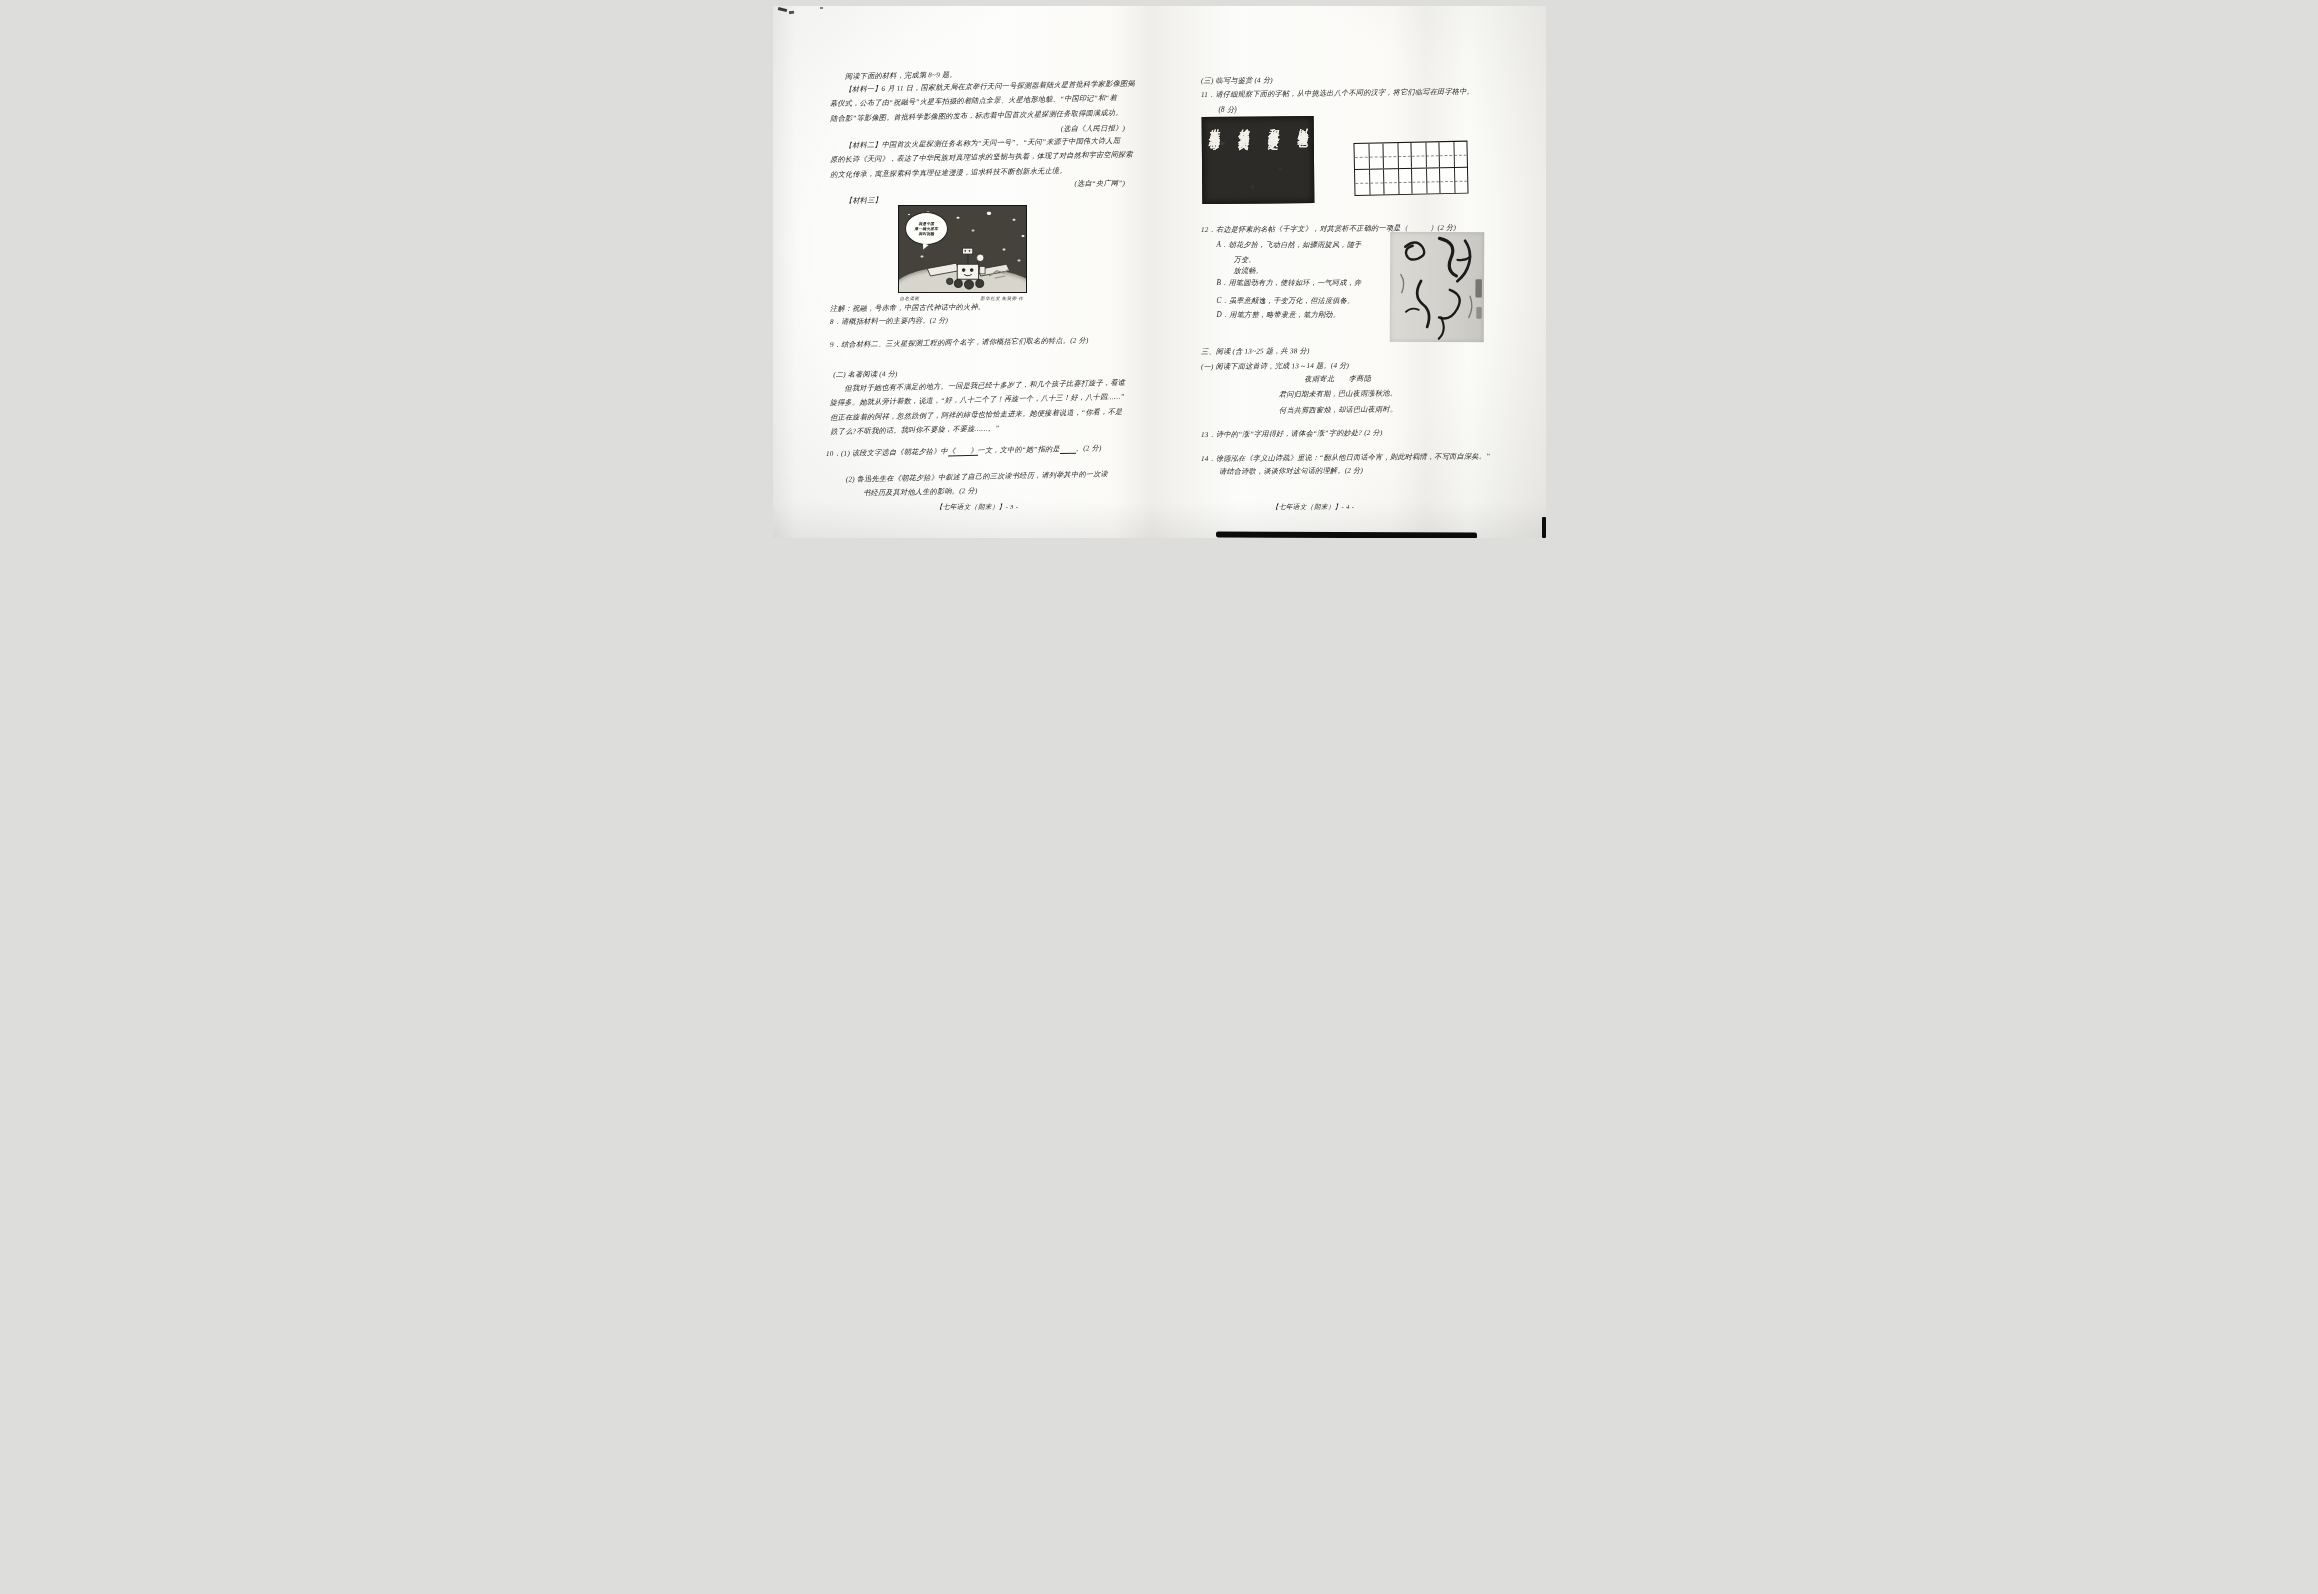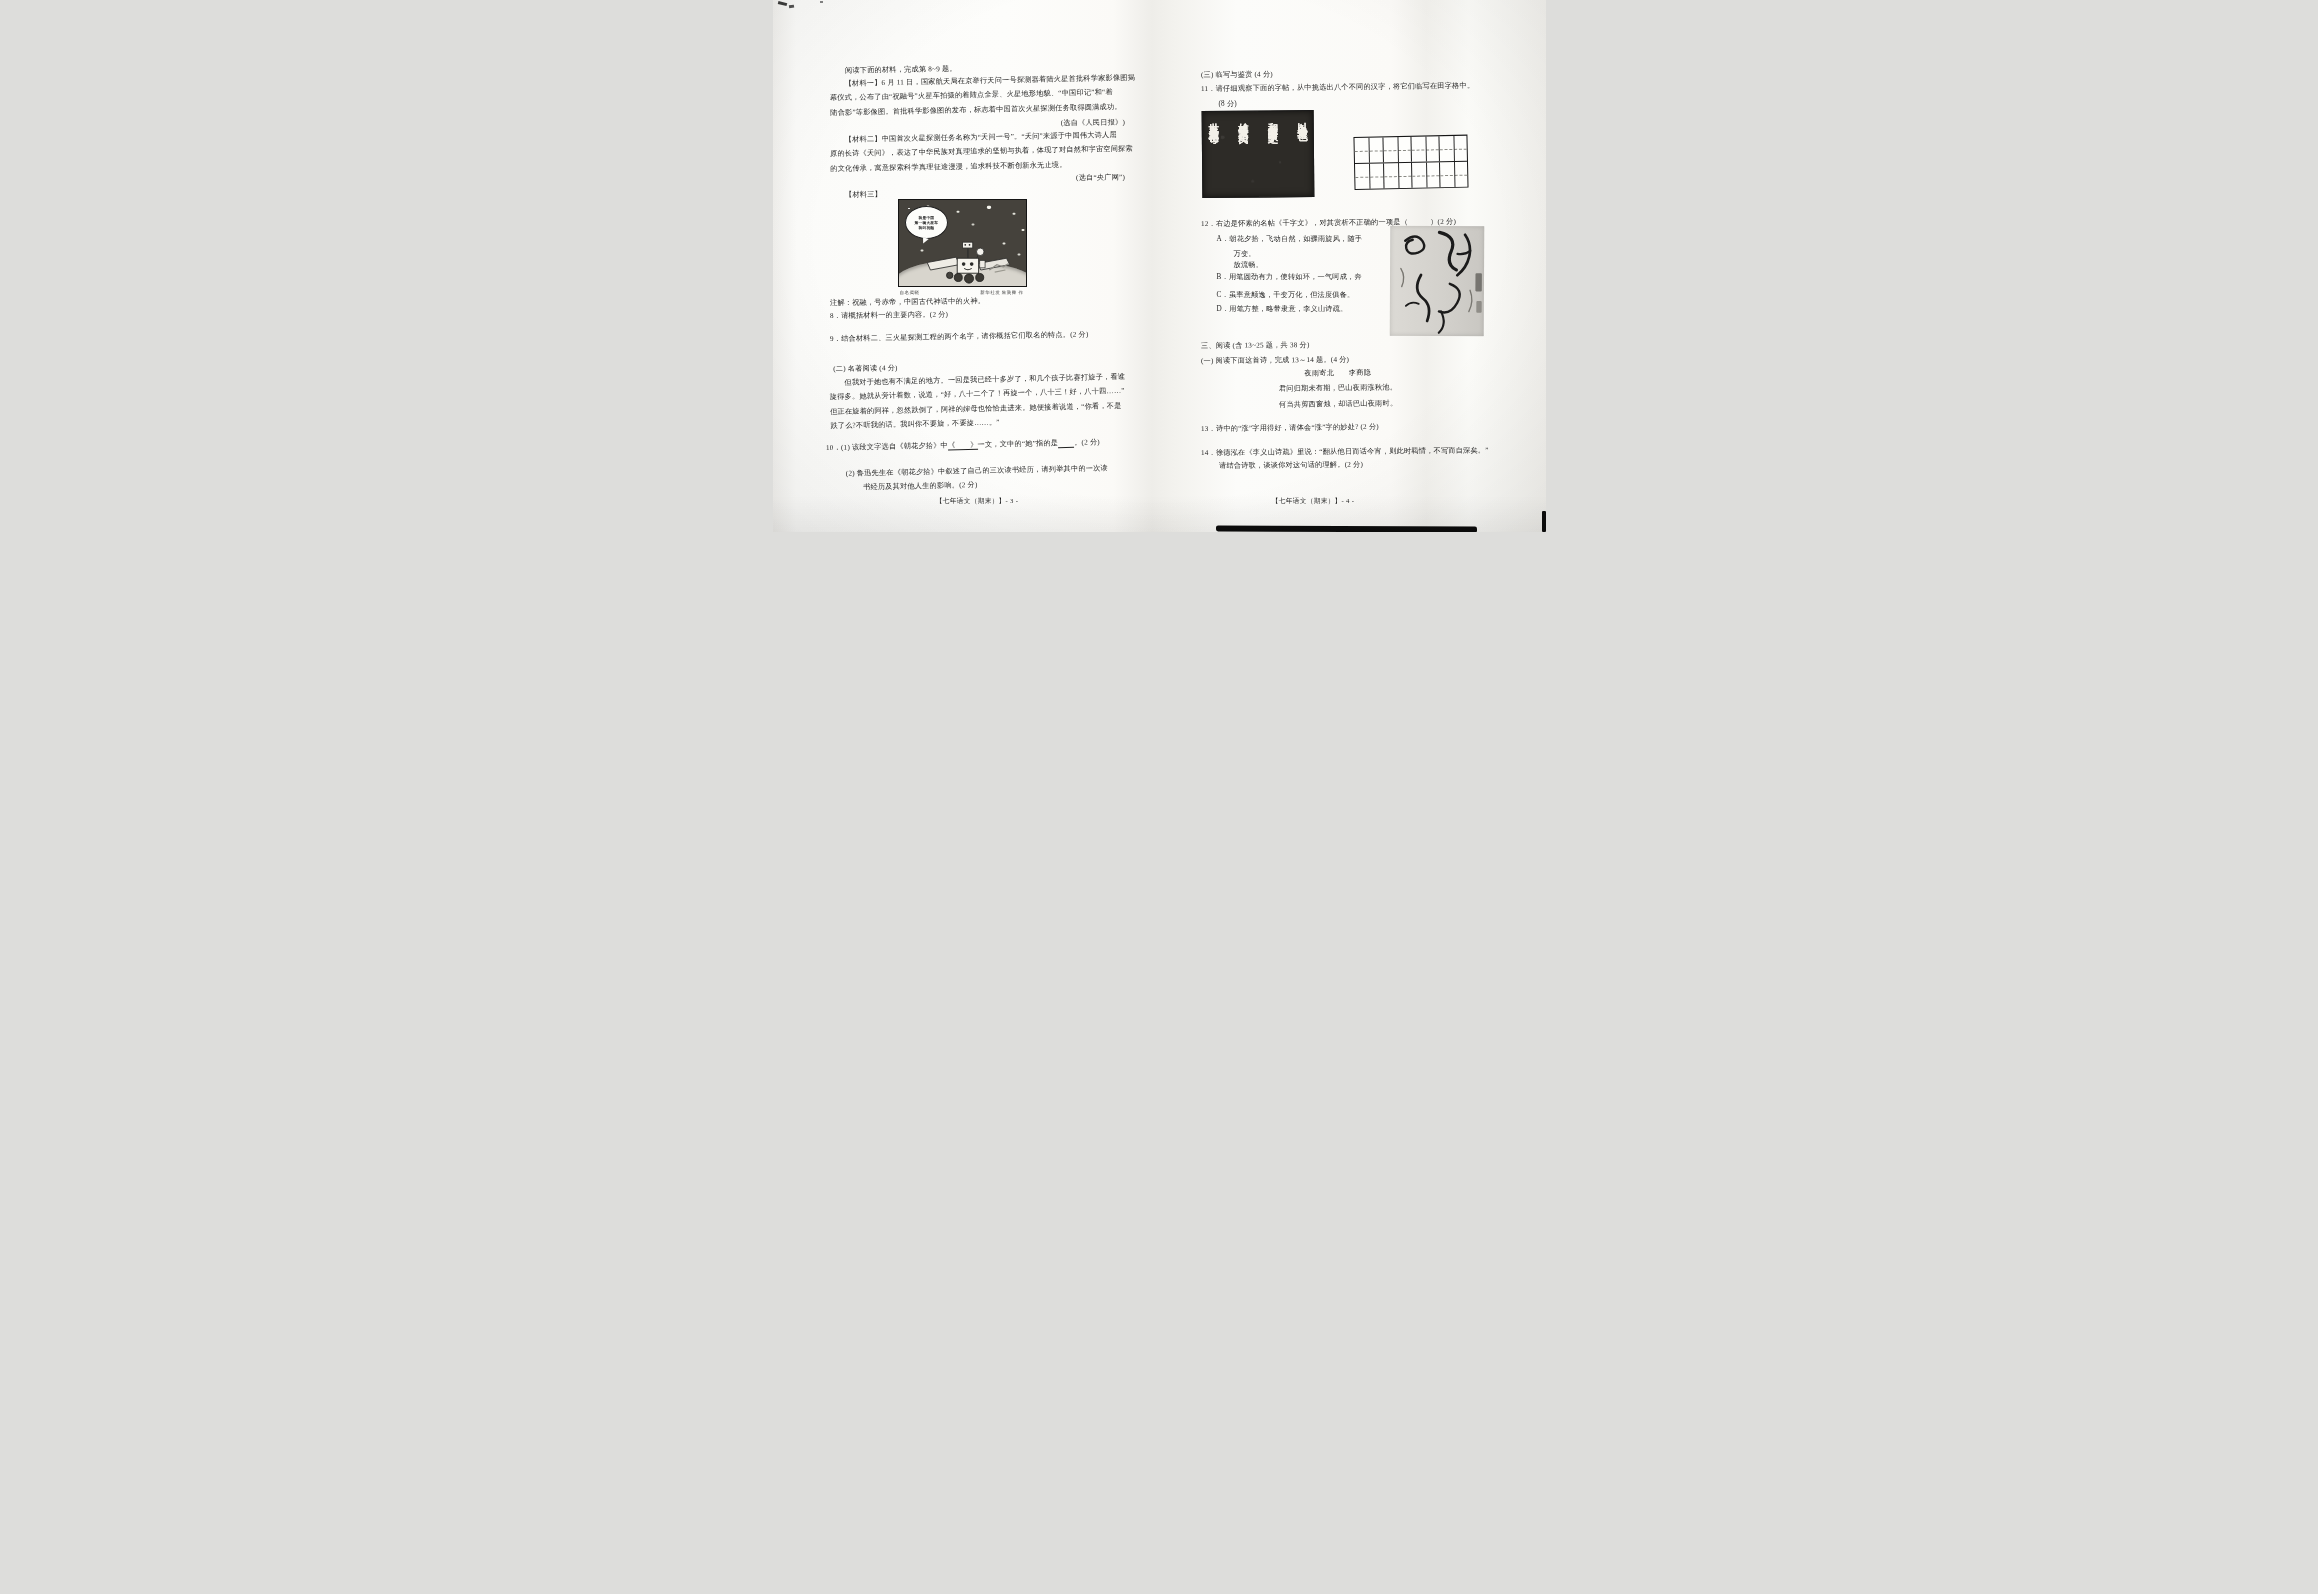--- a/index.html
+++ b/index.html
@@ -1,21 +1,22 @@
 <!DOCTYPE html>
 <html style="font-size:8.6px"><head>
 <meta charset="utf-8">
 <style>
   html,body{margin:0;padding:0;background:#dddddb;}
   .scan{
-    position:relative;width:773px;height:532px;margin:0 auto;overflow:hidden;
+    position:relative;width:773px;height:532px;margin:6px auto;overflow:hidden;
     font-family:"Liberation Serif","DejaVu Serif",serif;color:#1f1f1f;
     background:
       radial-gradient(ellipse at 50% 45%, rgba(0,0,0,0) 62%, rgba(0,0,0,0.05) 100%),
       linear-gradient(90deg,#f0efec 0%,#fbfbf9 3%,#fdfdfb 30%,#fbfaf7 44%,#eeede9 49%,#f3f2ee 52%,#fcfcfa 60%,#fbfaf7 80%,#f2f1ed 84.5%,#fbfbf8 90%,#f0efeb 100%);
+    font-style: italic;
   }
   .scan::after{content:"";position:absolute;left:0;right:0;bottom:0;height:37px;
     background:linear-gradient(180deg,rgba(0,0,0,0) 0%,rgba(0,0,0,0.05) 100%);pointer-events:none;}
   .page{position:absolute;top:0;height:532px;}
   .pl{left:57px;width:295px;}
   .pr{left:428px;width:312px;}
   .ln{position:absolute;left:0;width:100%;font-size:7.2px;letter-spacing:0.2px;white-space:nowrap;}
   .blk{position:absolute;left:0;width:100%;font-size:7.2px;letter-spacing:0.2px;}
   .blk .row{height:14.4px;white-space:nowrap;}
   .r05{transform:rotate(-0.5deg);transform-origin:left center;}
@@ -190,21 +191,21 @@
           <div class="cell"></div>
       </div>
     </div>
 
     <div class="ln r05" style="top:219px">12．右边是怀素的名帖《千字文》，对其赏析不正确的一项是（　　　）(2 分)</div>
     <div class="ln indA" style="top:234px">A．朝花夕拾，飞动自然，如骤雨旋风，随手</div>
     <div class="ln indB" style="top:249px">万变。</div>
     <div class="ln indA" style="top:272px">B．用笔圆劲有力，使转如环，一气呵成，奔</div>
     <div class="ln indB" style="top:260px">放流畅。</div>
     <div class="ln indA" style="top:290px">C．虽率意颠逸，千变万化，但法度俱备。</div>
-    <div class="ln indA" style="top:304px">D．用笔方整，略带隶意，李义山诗疏。</div>
+    <div class="ln indA" style="top:304px">D．用笔方整，略带隶意，笔力刚劲。</div>
 
     <svg class="cursive" style="left:189px;top:226px;transform:rotate(.4deg)" width="94" height="110" viewBox="0 0 176 206">
       <g fill="none" stroke="#1b1b1b" stroke-linecap="round">
         <path d="M28 28 q20 -16 32 0 q10 15 -8 22 q-18 6 -22 -8 q-3 -12 12 -16" stroke-width="4.5"></path>
         <path d="M92 12 q34 8 22 36 q-10 24 10 34" stroke-width="6"></path>
         <path d="M140 16 c18 26 8 58 -14 76" stroke-width="5"></path>
         <path d="M126 52 q14 2 24 -6" stroke-width="4"></path>
         <path d="M58 92 q-16 28 4 44 q18 14 8 42" stroke-width="5"></path>
         <path d="M112 108 q28 10 14 36 q-13 24 -34 16" stroke-width="4.5"></path>
         <path d="M96 160 q12 24 -4 40" stroke-width="4"></path>

